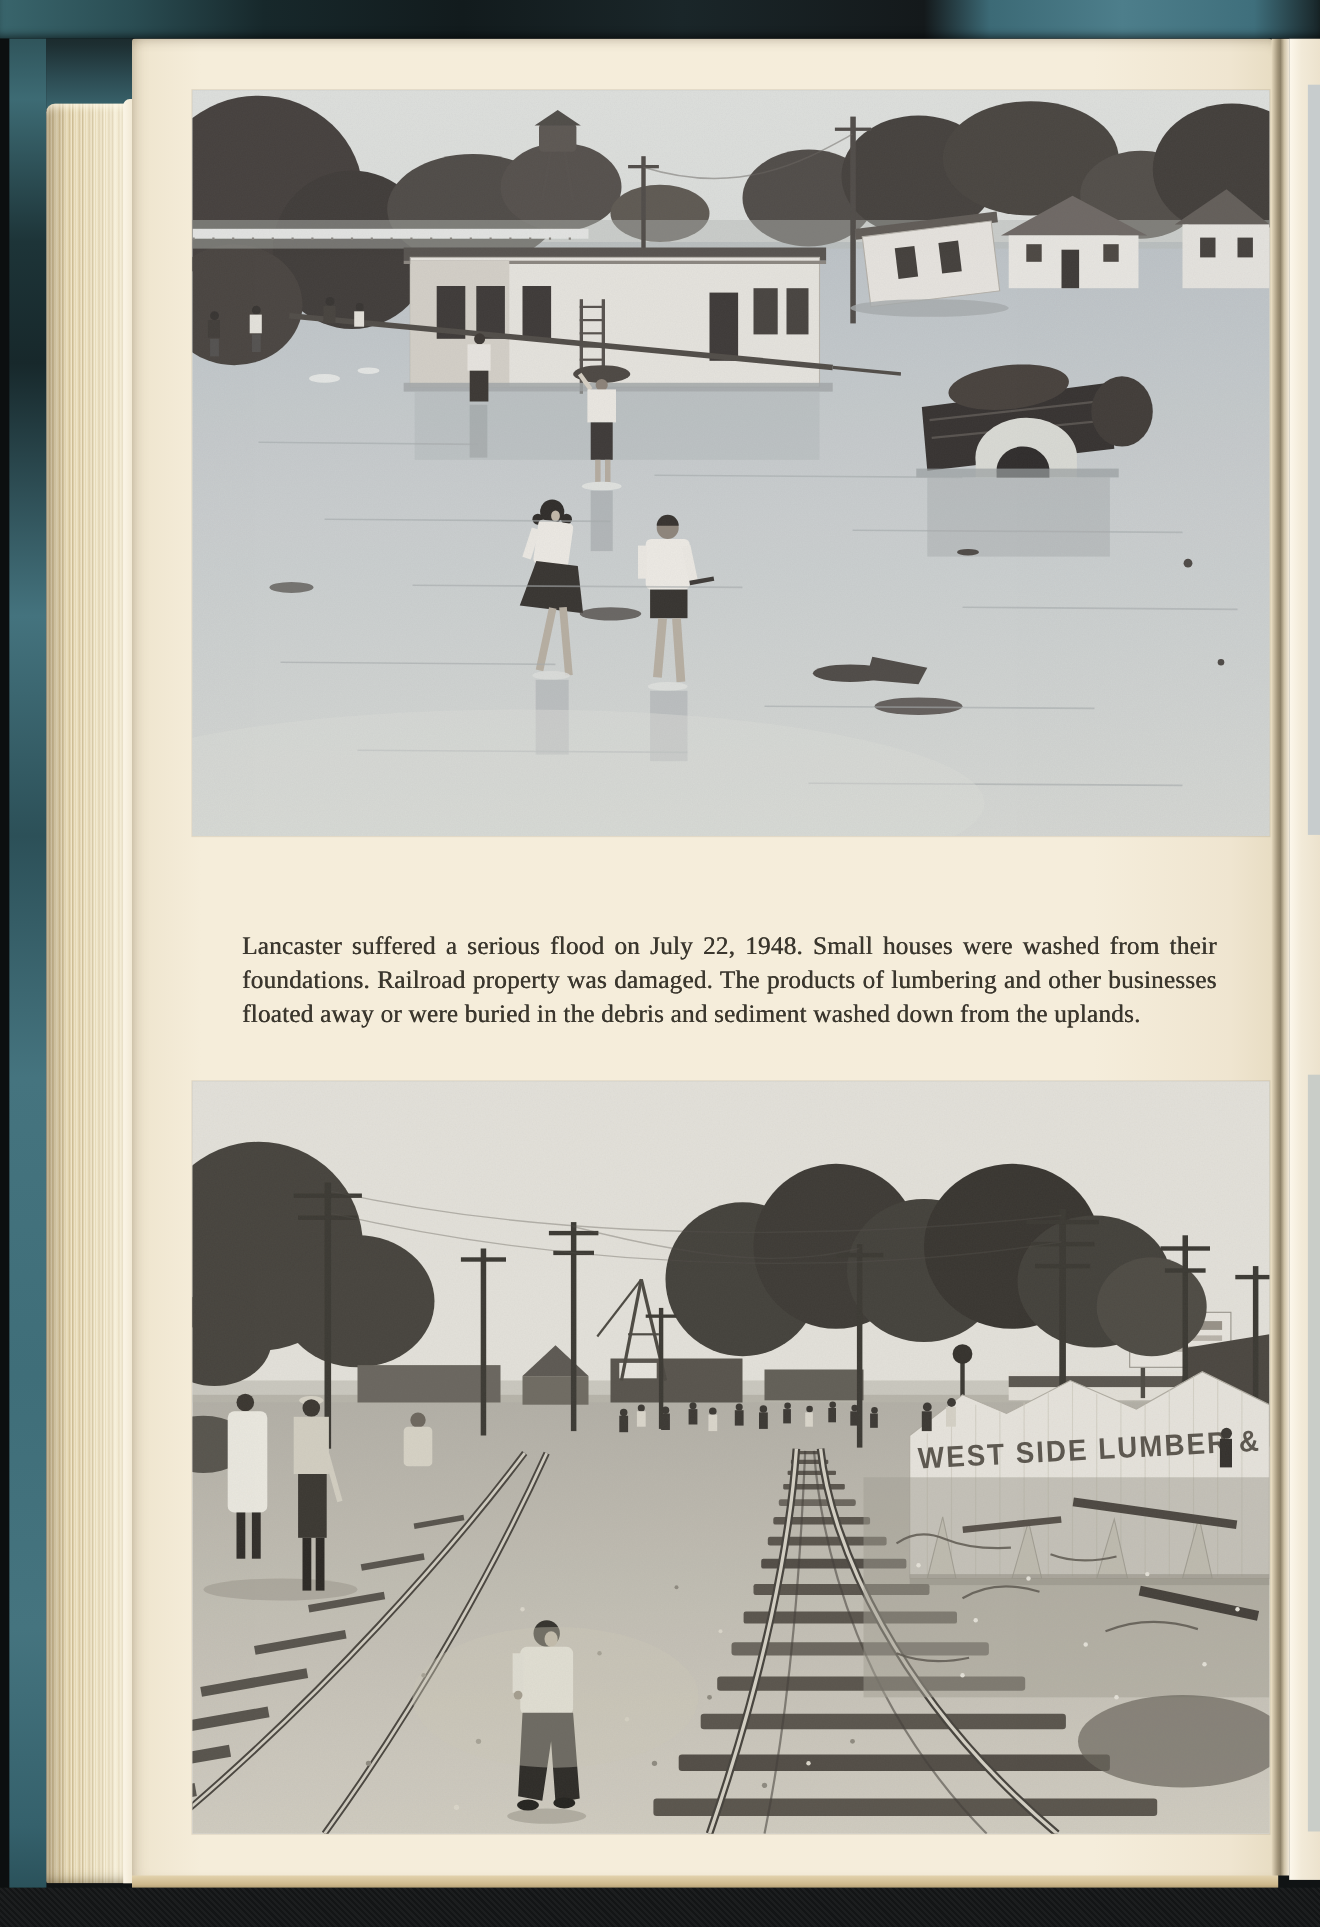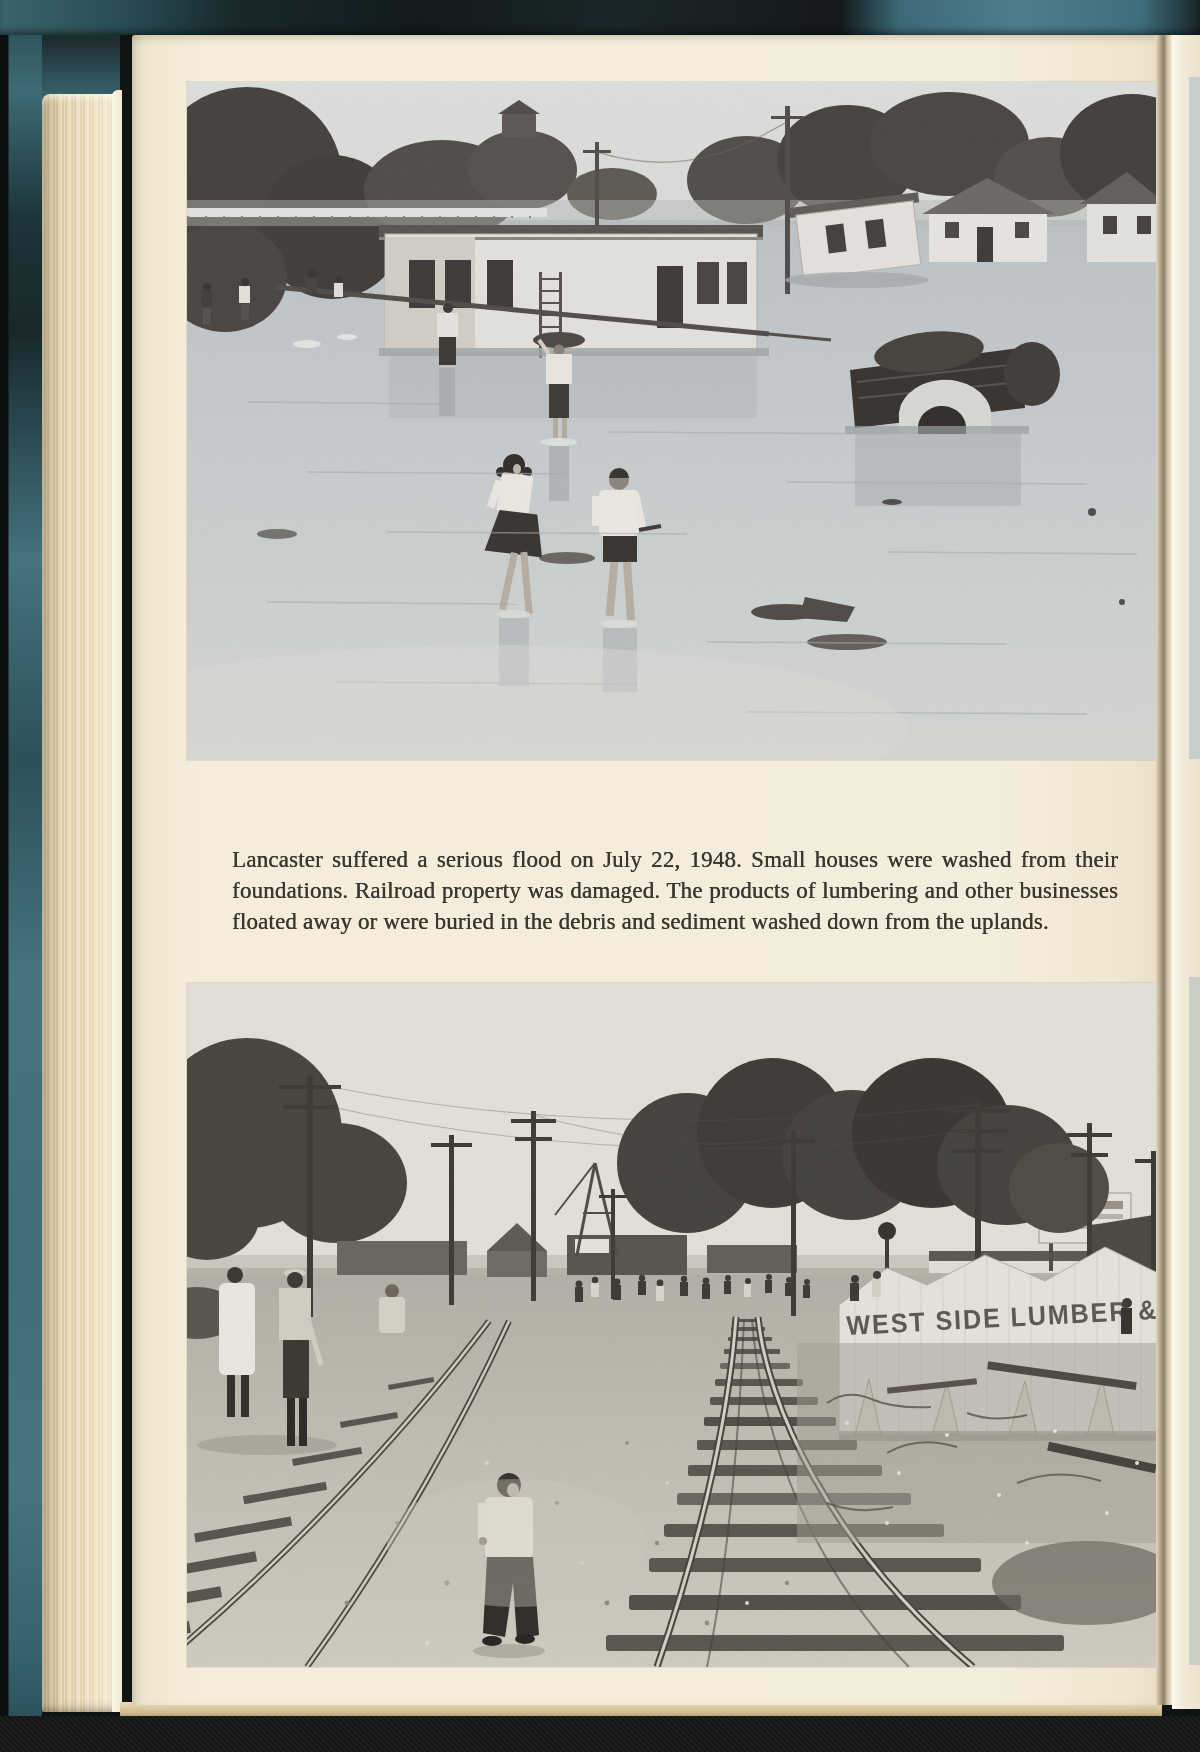--- a/index.html
+++ b/index.html
@@ -26,21 +26,21 @@
   .page-curl{position:absolute;left:112px;top:90px;width:10px;height:1622px;border-radius:6px 0 0 0;
     background:linear-gradient(90deg,#fbf5e7,#efe6d0);}
   .cover-bottom{position:absolute;left:0;top:1716px;width:1200px;height:36px;
     background:
       repeating-linear-gradient(45deg,rgba(255,255,255,.04) 0 2px,rgba(0,0,0,0) 2px 4px),
       #131516;}
   .page-bottom-edge{position:absolute;left:120px;top:1702px;width:1042px;height:16px;
     background:linear-gradient(180deg,#eadcba,#cdb88c 70%,#a8936a);}
 
   
-  .page{position:absolute;left:132px;top:35px;width:1040px;height:1670px;border-radius:3px 8px 0 0;
+  .page{position:absolute;left:120px;top:35px;width:1040px;height:1670px;border-radius:3px 8px 0 0;
     background:linear-gradient(90deg,#eee4cd 0,#f5edda 6%,#f5eddb 84%,#efe5d0 96%,#e7dcc2 100%);
     box-shadow:inset 0 8px 10px -6px rgba(70,60,35,.25), inset 10px 0 14px -10px rgba(90,70,40,.35);}
   .photo{position:absolute;margin:0;padding:0;background:#cdd1d1;box-shadow:0 0 0 1px rgba(120,110,90,.15);}
   .photo svg{display:block;width:100%;height:100%;}
   .photo-top{left:55px;top:47px;width:979px;height:678px;}
   .photo-bottom{left:55px;top:948px;width:979px;height:684px;}
   .caption{position:absolute;left:100px;top:786px;width:886px;
     font-family:"Liberation Serif",serif;font-size:23px;line-height:31px;color:#3b372e;
     text-align:justify;letter-spacing:.15px;text-shadow:.35px 0 0 currentColor;}
 

